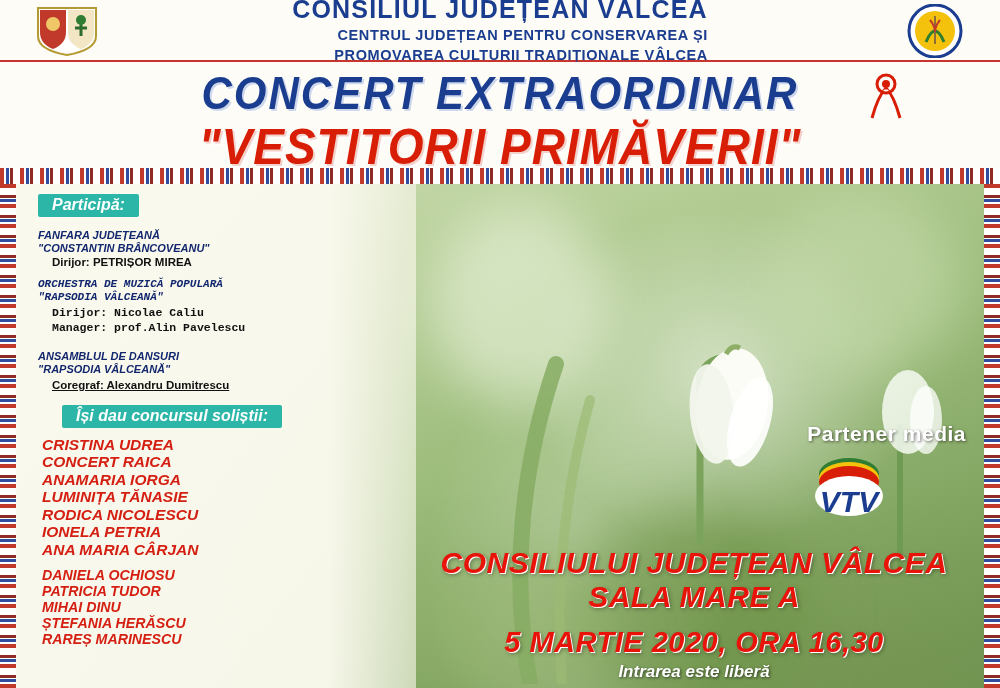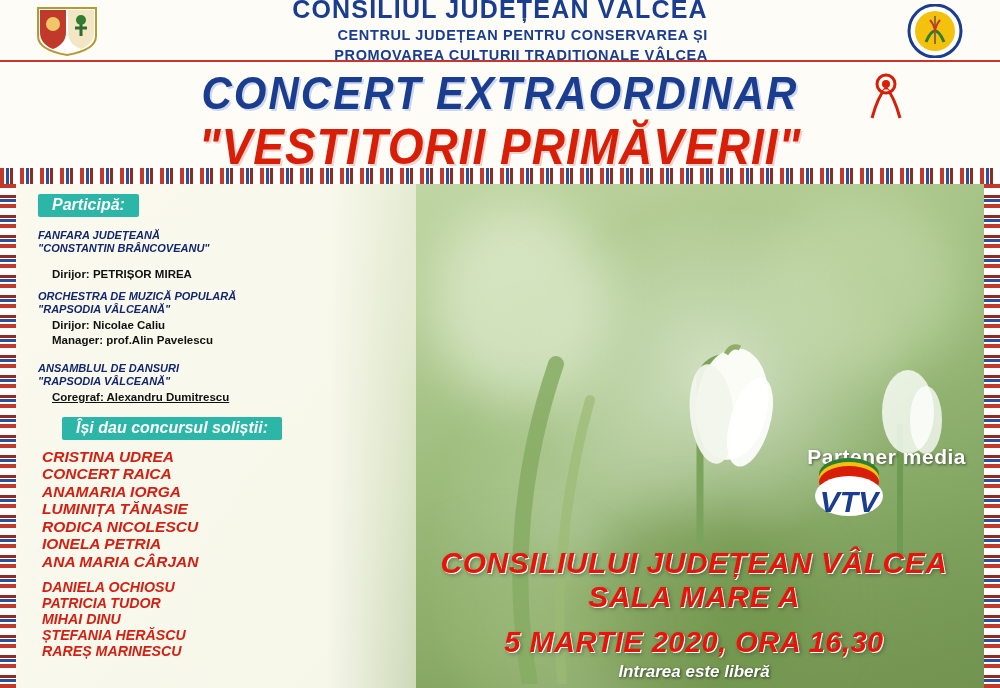--- a/index.html
+++ b/index.html
@@ -184,21 +184,20 @@
 
   
   .partener {
     position: absolute;
     right: 34px; top: 238px;
     color: #ffffff;
     font-size: 21px;
     font-weight: bold;
     text-shadow: 1px 1px 3px rgba(0,0,0,0.55);
     letter-spacing: 0.5px;
-    margin-top: 23px;
   }
   .vtv-logo {
     position: absolute;
     right: 76px; top: 268px;
     width: 150px; height: 88px;
   }
   .venue {
     position: absolute;
     right: 26px; top: 362px;
     width: 560px;
@@ -308,24 +307,24 @@
   </svg>
 
   <div class="text-panel">
     <div style="padding:10px 12px 0 22px;">
 
       <div class="label-bar">Participă:</div>
 
       <div class="grp" style="margin-top:12px;">
         <div class="grp-name">FANFARA JUDEȚEANĂ</div>
         <div class="grp-name">"CONSTANTIN BRÂNCOVEANU"</div>
-        <div class="grp-meta" style="padding-left:14px;margin-top:12px;">Dirijor: PETRIȘOR MIREA</div>
-      </div>
-
-      <div class="grp" style="">
+        <div class="grp-meta" style="padding-left:14px;margin-top:0;">Dirijor: PETRIȘOR MIREA</div>
+      </div>
+
+      <div class="grp" style="font-family:Liberation Mono, monospace;">
         <div class="grp-name">ORCHESTRA DE MUZICĂ POPULARĂ</div>
         <div class="grp-name">"RAPSODIA VÂLCEANĂ"</div>
         <div class="grp-meta" style="padding-left:14px;margin-top:2px;">Dirijor: Nicolae Caliu</div>
         <div class="grp-meta" style="padding-left:14px;">Manager: prof.Alin Pavelescu</div>
       </div>
 
       <div class="grp" style="margin-top:14px;">
         <div class="grp-name">ANSAMBLUL DE DANSURI</div>
         <div class="grp-name">"RAPSODIA VÂLCEANĂ"</div>
         <div class="grp-meta" style="padding-left:14px;margin-top:2px;text-decoration:underline;">Coregraf: Alexandru Dumitrescu</div>

